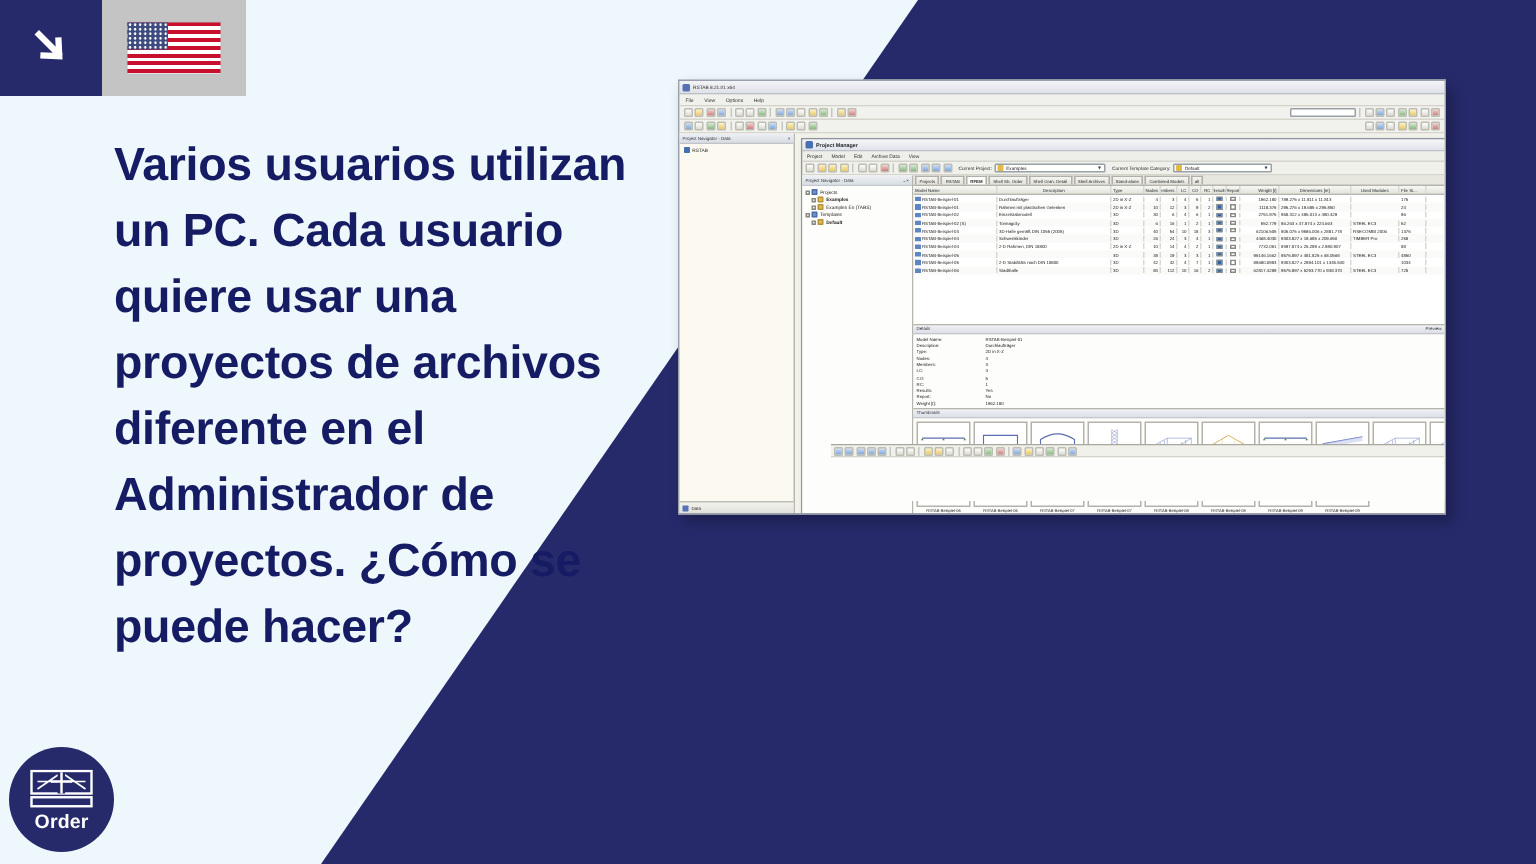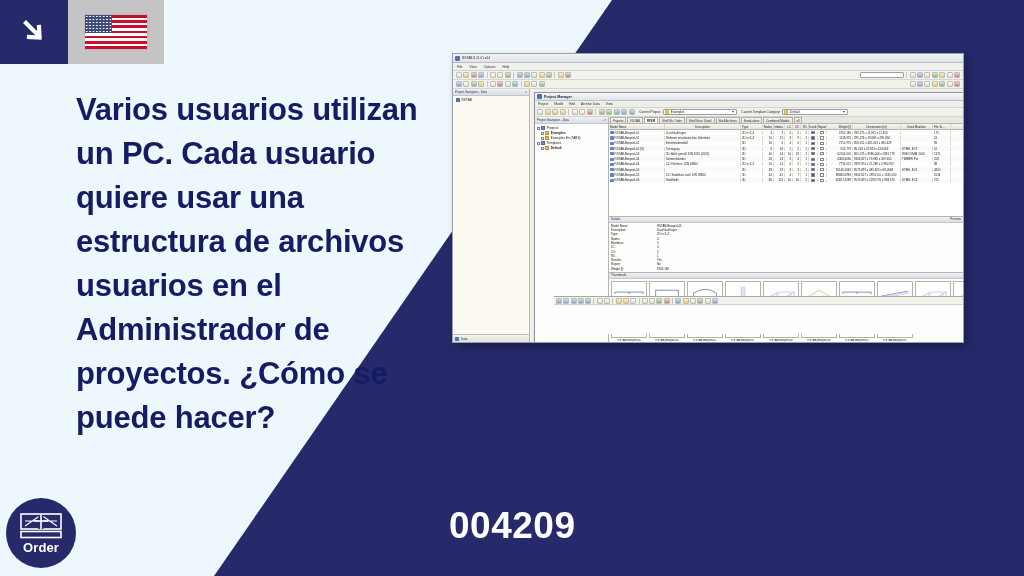--- a/index.html
+++ b/index.html
@@ -377,36 +377,35 @@
       <path d="M7 6 L20 19 M20 10 L20.5 20.5 L10 20" stroke="#ffffff" stroke-width="4.2" fill="none" stroke-linecap="square" stroke-linejoin="miter"></path>
     </svg>
   </div>
   <div id="flag-tile">
     <div class="flag">
       <div class="canton"></div>
     </div>
   </div>
 </div>
 
-<div id="headline">Varios usuarios utilizan un PC. Cada usuario quiere usar una estructura de archivos usuarios en el Administrador de proyectos. ¿Cómo se puede hacer?</div>
+<div id="headline">Varios usuarios utilizan un PC. Cada usuario quiere usar una proyectos de archivos diferente en el Administrador de proyectos. ¿Cómo se puede hacer?</div>
 
 <div id="logo">
   <svg id="logo-mark" viewBox="0 0 42 26">
     <rect x="1" y="1" width="40" height="15" fill="none" stroke="#ffffff" stroke-width="1.6"></rect>
     <path d="M21 2 L5 13 M21 2 L37 13 M21 2 L21 16 M5 8 L37 8" stroke="#ffffff" stroke-width="1.1" fill="none"></path>
     <rect x="18.4" y="2" width="5" height="14" fill="#262a6b"></rect>
     <path d="M21 2 L21 16" stroke="#ffffff" stroke-width="1.6"></path>
     <path d="M14 8 L28 8" stroke="#ffffff" stroke-width="1.6"></path>
     <rect x="1" y="18.5" width="40" height="6" fill="none" stroke="#ffffff" stroke-width="1.6"></rect>
   </svg>
   <span id="logo-text">Order</span>
 </div>
 
 <div id="faq-row">
-  <div id="faq-number">004209</div>
 </div>
 
 <div id="app-shot">
 
   <div class="win-title">
     <span class="win-ico"></span>
     <span class="win-title-text">RSTAB 8.21.01 x64</span>
   </div>
 
   <div class="menubar">

